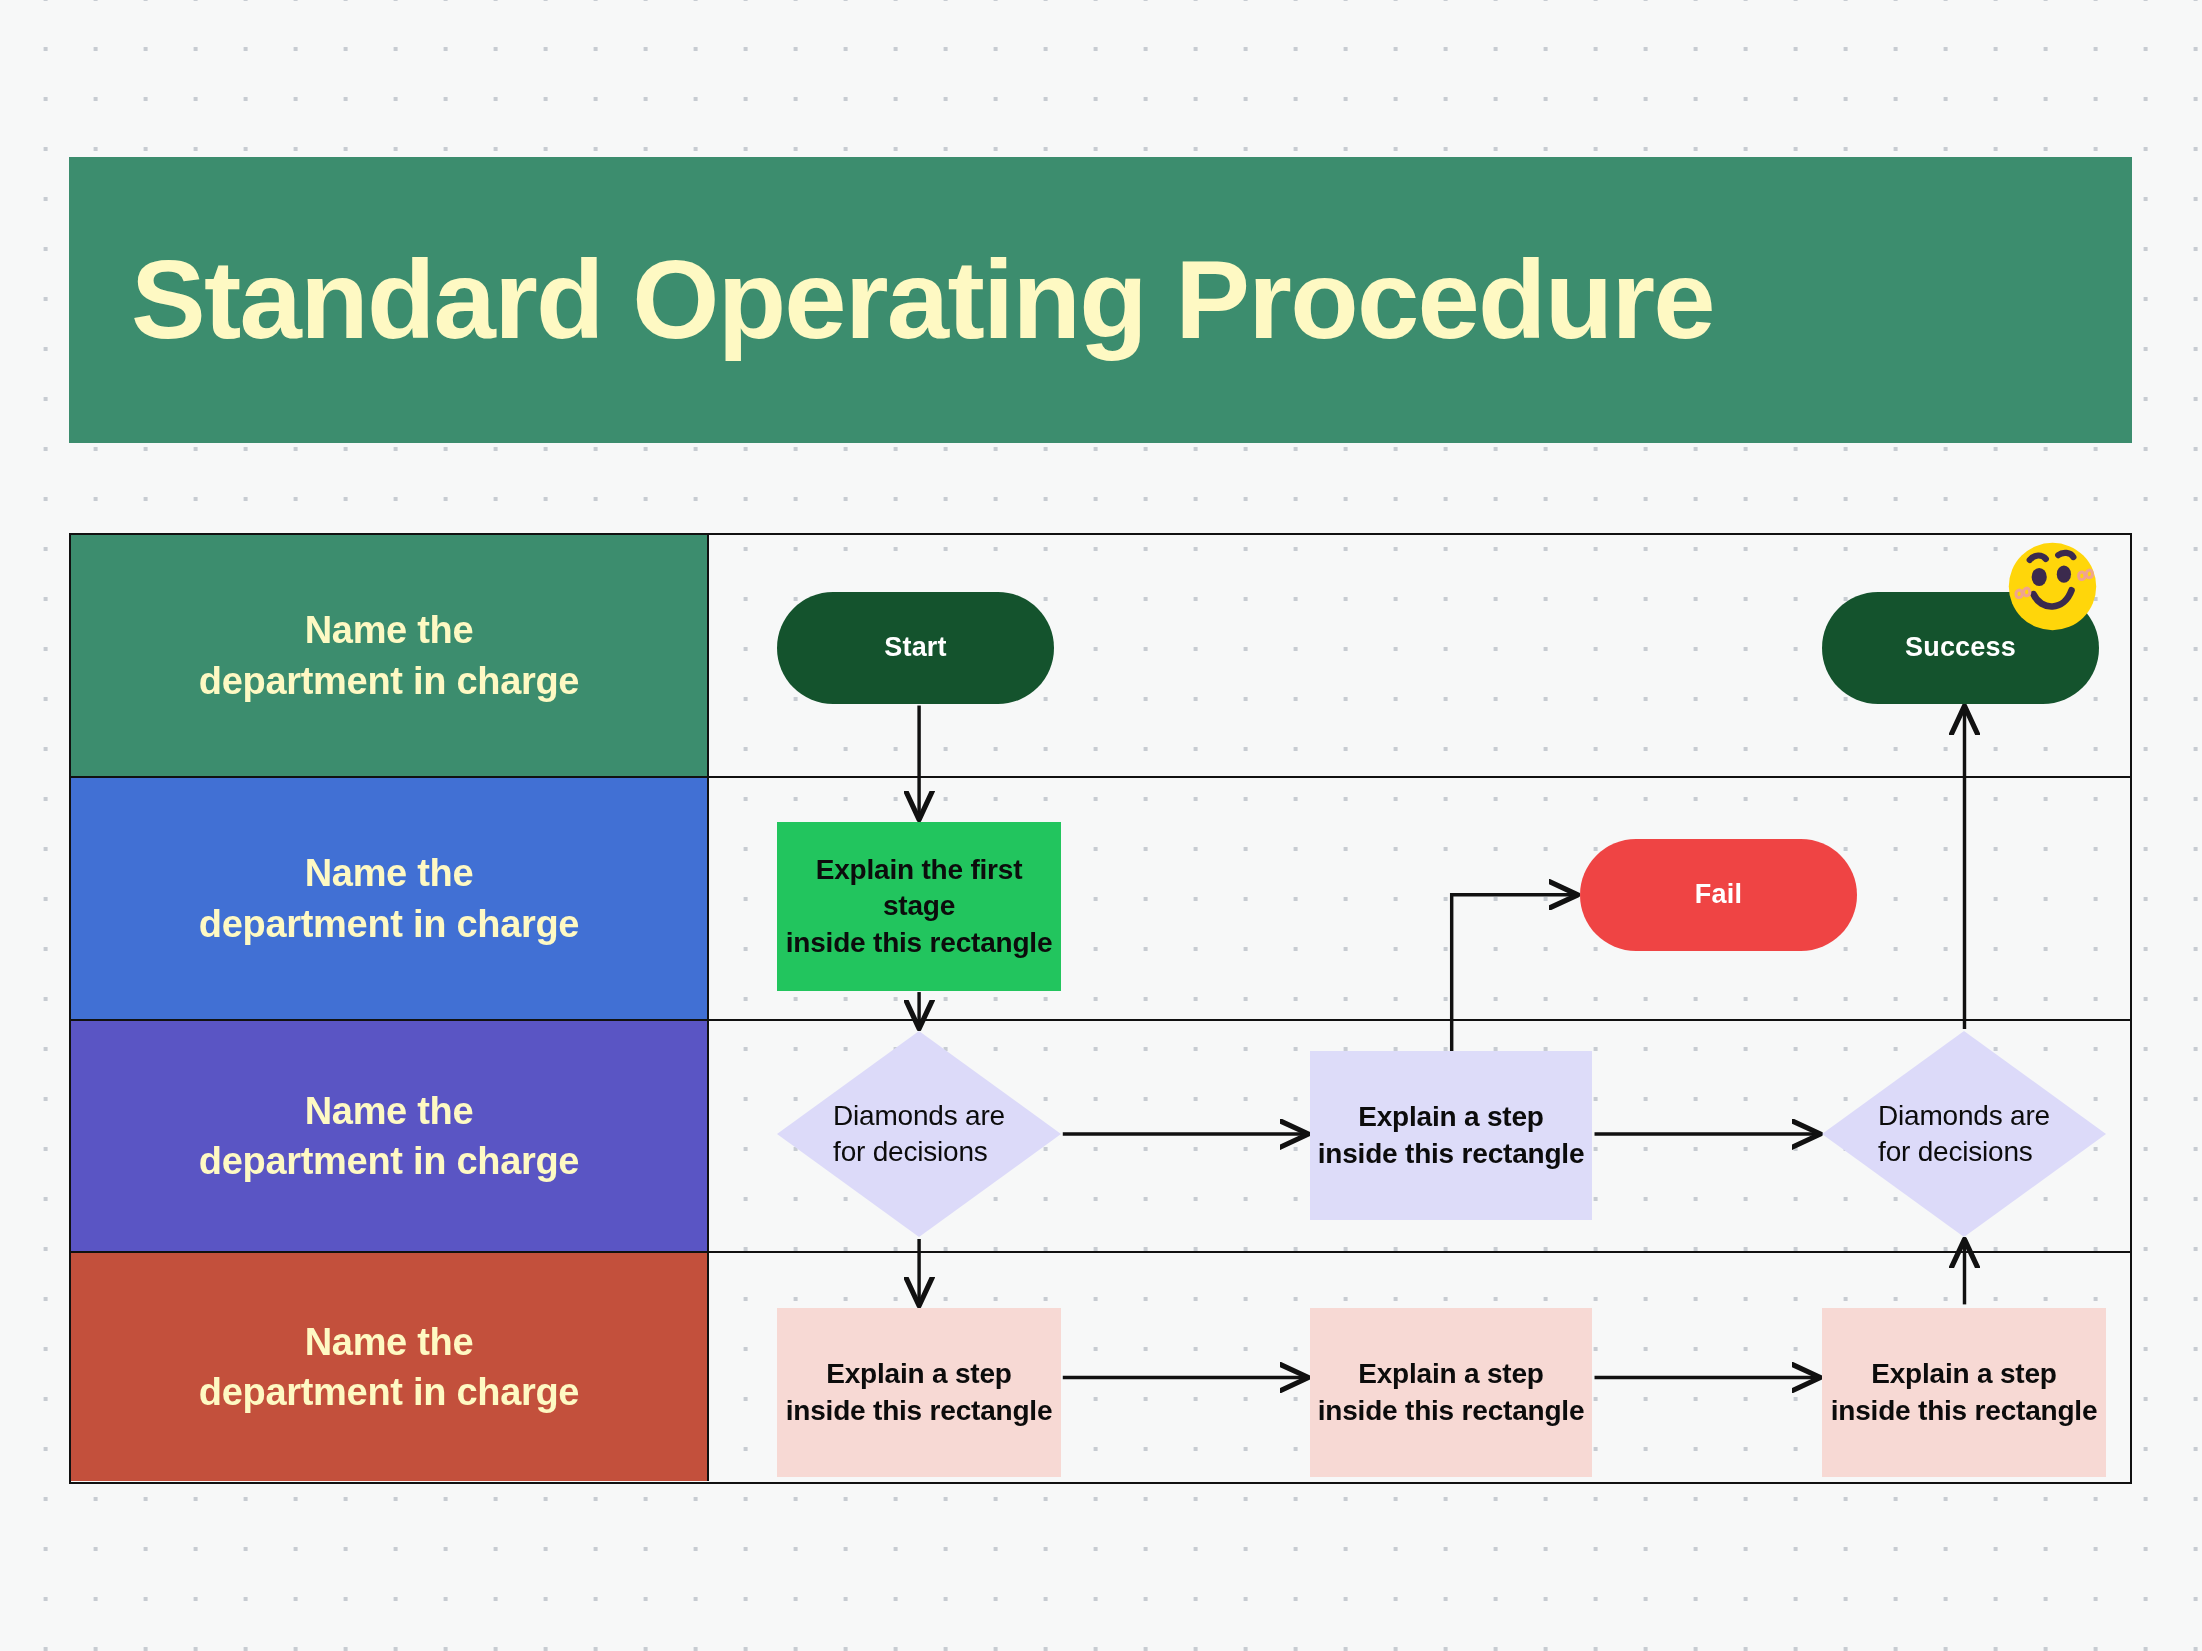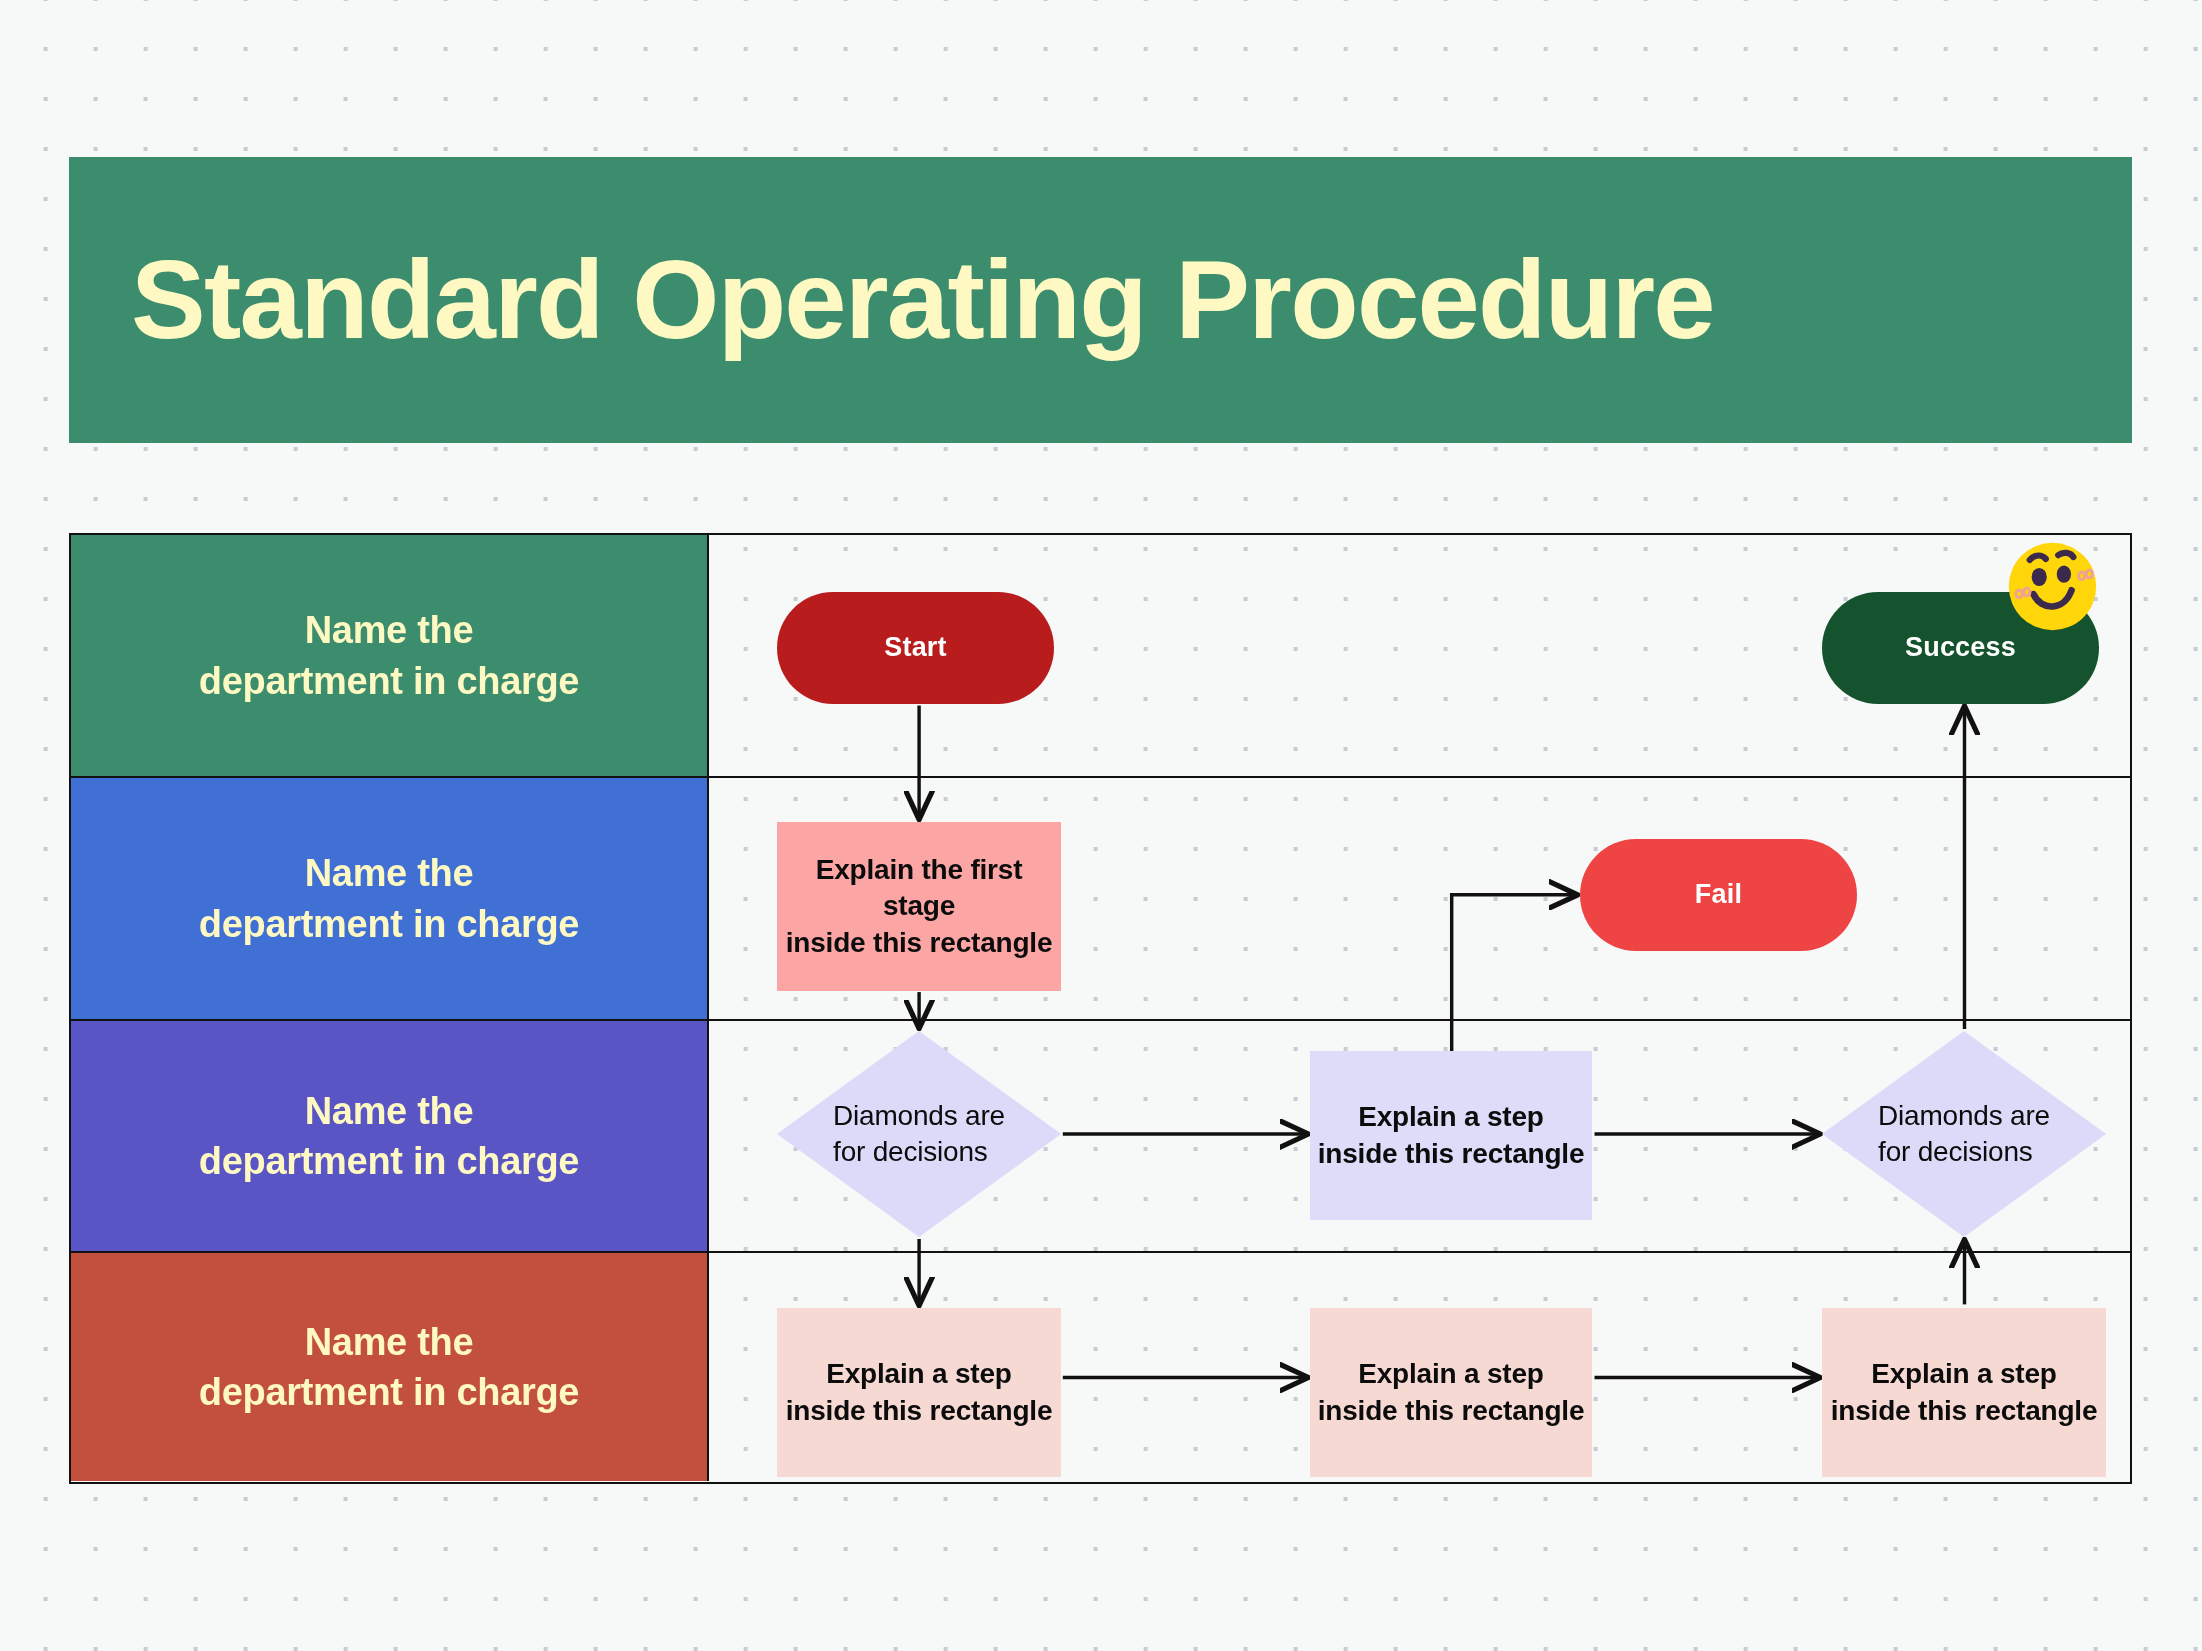--- a/index.html
+++ b/index.html
@@ -201,33 +201,33 @@
 
       <path d="M1235,1601 L1519,1601"></path>
       <path d="M1853,1601 L2114,1601"></path>
 
       <path d="M2283,1516 L2283,1442"></path>
 
       <path d="M2283,1196 L2283,822"></path>
     </g>
   </svg>
 
-  <div class="node pill" id="node-start" style="background:#b91c1c;">
+  <div class="node pill" id="node-start" style="background:#14532d;">
     <span class="node-label">Start</span>
   </div>
 
   <div class="node pill" id="node-success" style="background:#14532d;">
     <span class="node-label">Success</span>
   </div>
 
   <div class="node pill" id="node-fail" style="background:#ef4444;">
     <span class="node-label">Fail</span>
   </div>
 
-  <div class="node rect" id="node-first-stage" style="background:#fca5a5;">
+  <div class="node rect" id="node-first-stage" style="background:#22c55e;">
     <span class="node-label">
       <span>Explain the first stage</span><br>
       <span>inside this rectangle</span>
     </span>
   </div>
 
   <div class="node rect" id="node-mid-step" style="background:#dddcf9;">
     <span class="node-label">
       <span>Explain a step</span><br>
       <span>inside this rectangle</span>

